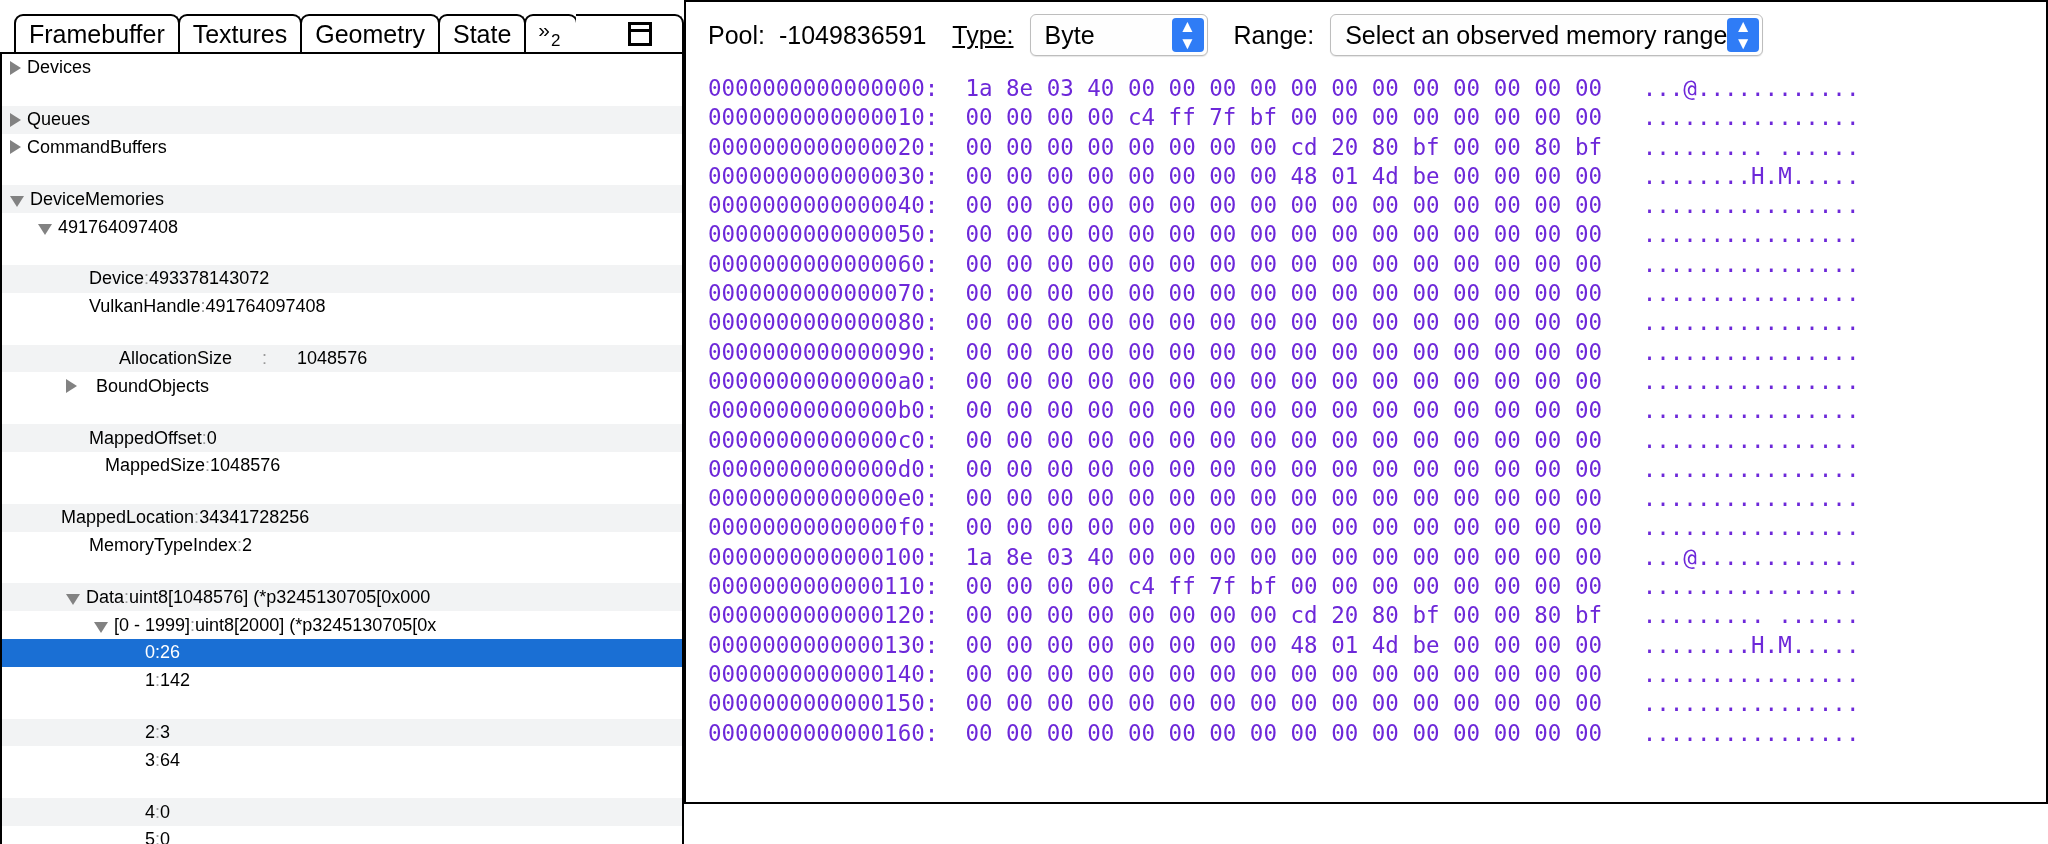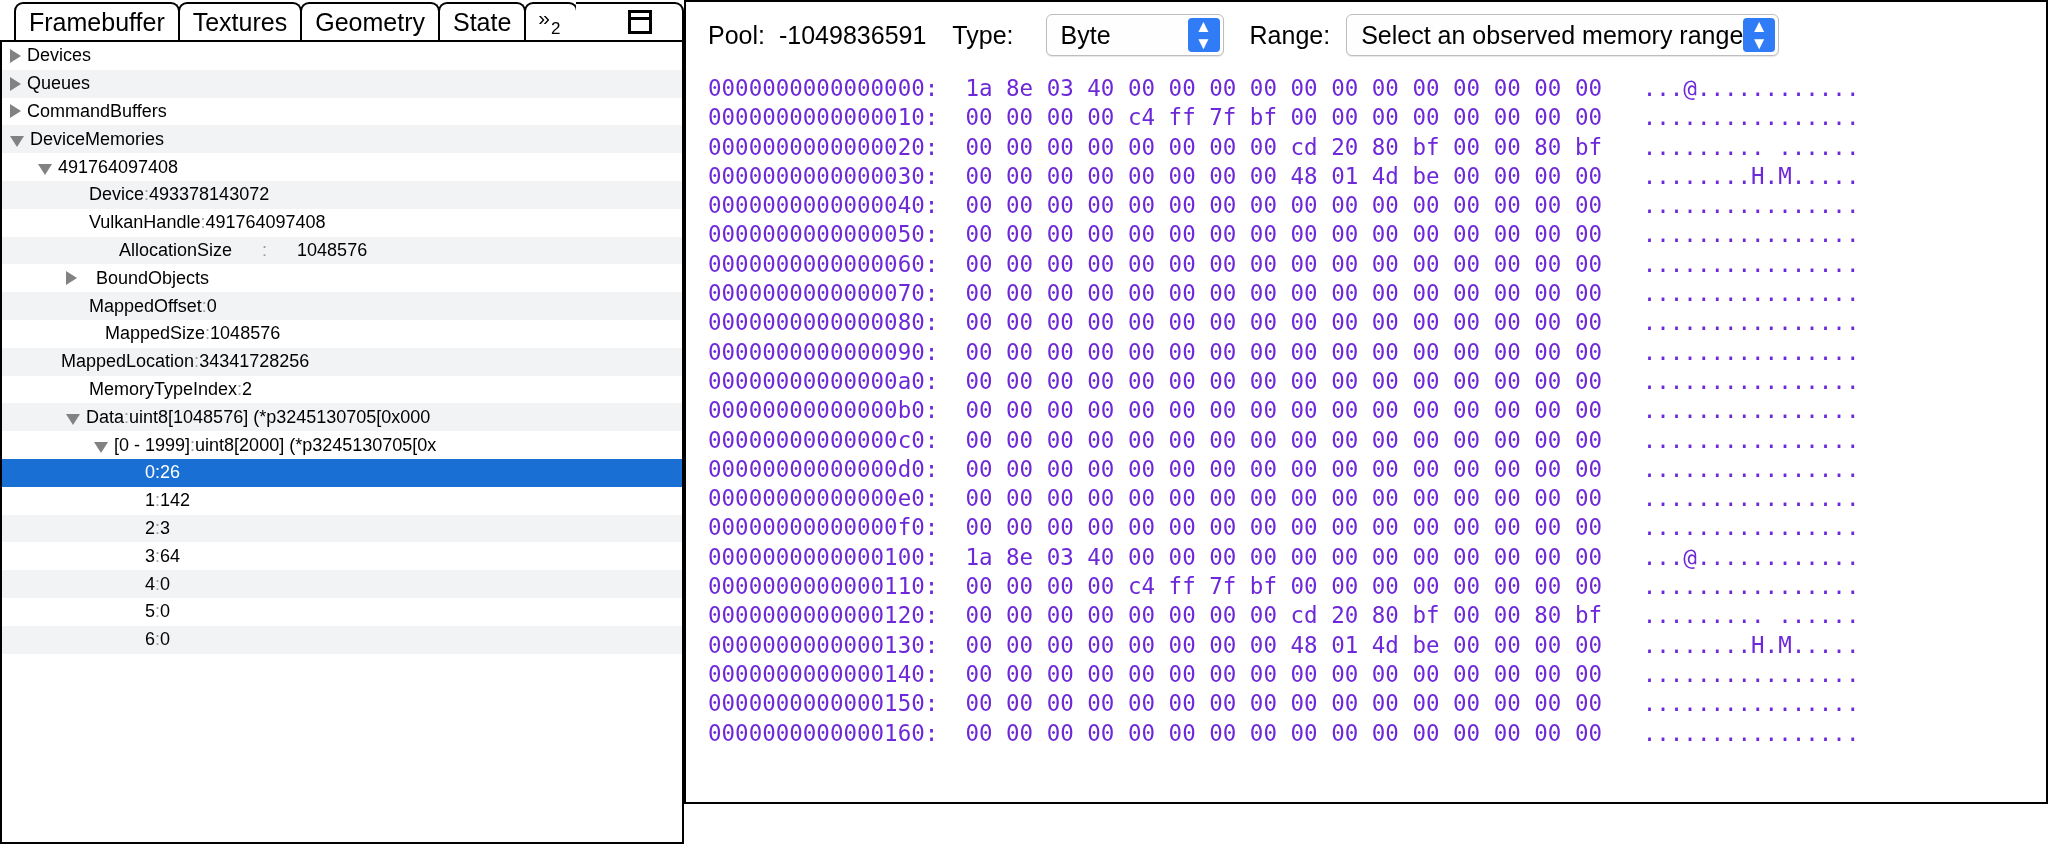--- a/index.html
+++ b/index.html
@@ -11,21 +11,21 @@
   }
   .app { position: relative; width: 2048px; height: 844px; display: flex; }
 
   
   .panel { position: relative; height: 844px; }
   .panel-left  { width: 684px; flex: 0 0 684px; }
   .panel-right { width: 1364px; flex: 0 0 1364px; }
 
   .tabbar {
     position: relative;
-    height: 40px;
+    height: 52px;
     display: flex;
     align-items: flex-end;
     padding-left: 14px;
   }
   .tab {
     position: relative;
     height: 38px;
     padding: 0 13px;
     display: flex;
     align-items: center;
@@ -108,21 +108,21 @@
   .trow {
     height: 27.8px;
     display: flex;
     align-items: center;
     font-size: 18px;
     color: #000;
     white-space: nowrap;
     background: #ffffff;
     padding-right: 6px;
   }
-  .trow.alt { background: #f2f3f4; }
+  .trow.alt { background: #f2f3f4; margin-top: 24px; }
   .trow.sel { background: #1a6fd4; color: #fff; }
   .trow.sel .tsep, .trow.sel .tval, .trow.sel .tdim { color: #fff; }
   .twist {
     width: 0; height: 0;
     flex: 0 0 auto;
     margin-right: 6px;
   }
   .twist.closed {
     border-left: 11px solid #828282;
     border-top: 7px solid transparent;
@@ -178,21 +178,21 @@
     border-radius: 4px;
     display: flex;
     flex-direction: column;
     align-items: center;
     justify-content: center;
     color: #fff;
     font-size: 15px;
     line-height: 1.0;
   }
   .select .stepper span { display: block; font-size: 17px; }
-  .sel-type  { width: 178px; margin-left: 32px; }
+  .sel-type  { width: 178px; margin-left: 16px; }
   .sel-range { width: 433px; margin-left: 16px; }
 
   .hexview {
     padding: 6px 0 0 22px;
     font-family: "DejaVu Sans Mono", "Liberation Mono", monospace;
     font-size: 22.5px;
     line-height: 29.3px;
     color: #6d28d9;
     white-space: pre;
   }
@@ -354,21 +354,21 @@
         </div>
     </div>
   </div>
 
   <div class="panel panel-right">
 
     <div class="panel-body">
       <div class="mem-toolbar">
         <span class="mem-lbl">Pool:</span>
         <span class="mem-val">-1049836591</span>
-        <span class="mem-lbl" style="margin-left:26px;">Type:</span>
+        <span class="mem-lbl" style="margin-left:26px;text-decoration:underline;">Type:</span>
         <div class="select sel-type">
           <span>Byte</span>
           <span class="stepper">
               <span>▲</span>
               <span>▼</span>
             </span>
         </div>
         <span class="mem-lbl" style="margin-left:26px;">Range:</span>
         <div class="select sel-range">
           <span>Select an observed memory range.</span>

